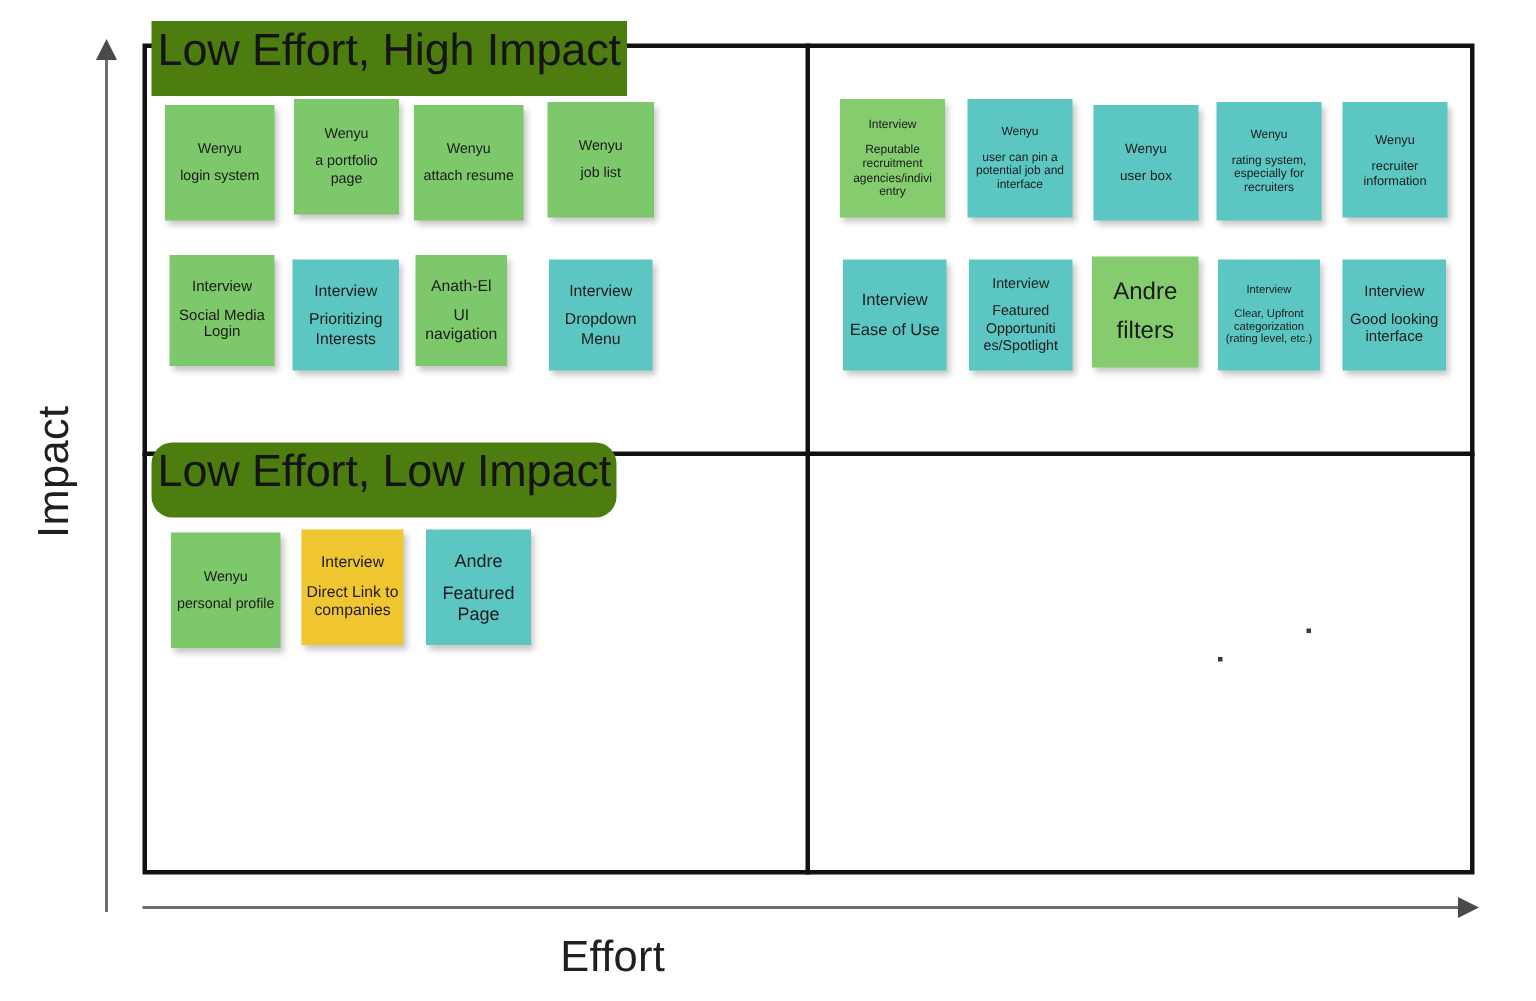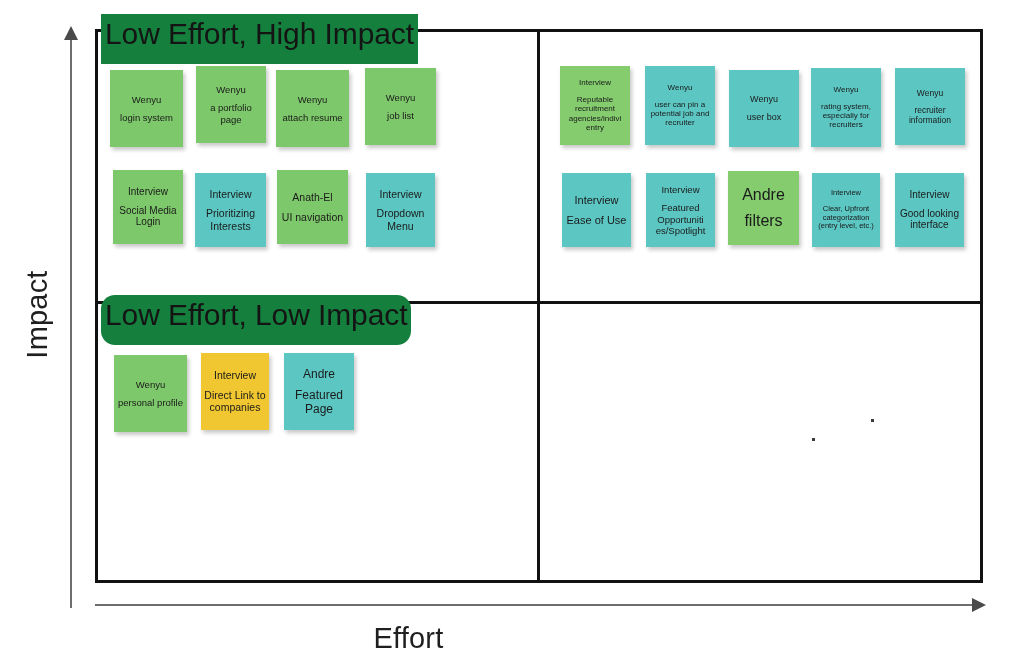--- a/index.html
+++ b/index.html
@@ -106,21 +106,21 @@
     height: 3px;
     background: #111111;
   }
 
   
   .quadrant-title {
     position: absolute;
     font-size: 30px;
     line-height: 1.0;
     color: #141414;
-    background: #15803d;
+    background: #4d7c0f;
     padding: 5px 4px 15px 4px;
     white-space: nowrap;
     letter-spacing: -0.1px;
   }
   #quadrant-title-lehi { left: 101px; top: 14px; }
   #quadrant-title-hehi { left: 545px; top: 14px; }
   #quadrant-title-lelo { left: 101px; top: 295px; border-radius: 14px; }
   #quadrant-title-helo { left: 545px; top: 295px; }
 
   
@@ -194,35 +194,35 @@
         <span class="note-body">job list</span>
       </div>
       <div class="note" style="left: 113px; top: 170px; width: 70px; height: 74px; background: rgb(125, 200, 106); font-size: 10px;">
         <span class="note-author">Interview</span>
         <span class="note-body">Social Media Login</span>
       </div>
       <div class="note" style="left: 195px; top: 173px; width: 71px; height: 74px; background: rgb(91, 198, 194); font-size: 10.5px;">
         <span class="note-author">Interview</span>
         <span class="note-body">Prioritizing Interests</span>
       </div>
-      <div class="note" style="left: 277px; top: 170px; width: 71px; height: 74px; background: rgb(125, 200, 106); font-size: 10.5px;">
+      <div class="note" style="left: 277px; top: 170px; width: 61px; height: 74px; background: rgb(125, 200, 106); font-size: 10.5px;">
         <span class="note-author">Anath-El</span>
         <span class="note-body">UI navigation</span>
       </div>
       <div class="note" style="left: 366px; top: 173px; width: 69px; height: 74px; background: rgb(91, 198, 194); font-size: 10.5px;">
         <span class="note-author">Interview</span>
         <span class="note-body">Dropdown Menu</span>
       </div>
       <div class="note" style="left: 560px; top: 66px; width: 70px; height: 79px; background: rgb(132, 204, 110); font-size: 8px;">
         <span class="note-author">Interview</span>
         <span class="note-body">Reputable recruitment agencies/indivi entry</span>
       </div>
       <div class="note" style="left: 645px; top: 66px; width: 70px; height: 79px; background: rgb(91, 198, 194); font-size: 8px;">
         <span class="note-author">Wenyu</span>
-        <span class="note-body">user can pin a potential job and recruiter</span>
+        <span class="note-body">user can pin a potential job and interface</span>
       </div>
       <div class="note" style="left: 729px; top: 70px; width: 70px; height: 77px; background: rgb(91, 198, 194); font-size: 9px;">
         <span class="note-author">Wenyu</span>
         <span class="note-body">user box</span>
       </div>
       <div class="note" style="left: 811px; top: 68px; width: 70px; height: 79px; background: rgb(91, 198, 194); font-size: 8px;">
         <span class="note-author">Wenyu</span>
         <span class="note-body">rating system, especially for recruiters</span>
       </div>
       <div class="note" style="left: 895px; top: 68px; width: 70px; height: 77px; background: rgb(91, 198, 194); font-size: 8.5px;">
@@ -236,21 +236,21 @@
       <div class="note" style="left: 646px; top: 173px; width: 69px; height: 74px; background: rgb(91, 198, 194); font-size: 9.5px;">
         <span class="note-author">Interview</span>
         <span class="note-body">Featured Opportuniti es/Spotlight</span>
       </div>
       <div class="note" style="left: 728px; top: 171px; width: 71px; height: 74px; background: rgb(132, 204, 110); font-size: 16px;">
         <span class="note-author">Andre</span>
         <span class="note-body">filters</span>
       </div>
       <div class="note" style="left: 812px; top: 173px; width: 68px; height: 74px; background: rgb(91, 198, 194); font-size: 7.5px;">
         <span class="note-author">Interview</span>
-        <span class="note-body">Clear, Upfront categorization (entry level, etc.)</span>
+        <span class="note-body">Clear, Upfront categorization (rating level, etc.)</span>
       </div>
       <div class="note" style="left: 895px; top: 173px; width: 69px; height: 74px; background: rgb(91, 198, 194); font-size: 10px;">
         <span class="note-author">Interview</span>
         <span class="note-body">Good looking interface</span>
       </div>
       <div class="note" style="left: 114px; top: 355px; width: 73px; height: 77px; background: rgb(125, 200, 106); font-size: 9.5px;">
         <span class="note-author">Wenyu</span>
         <span class="note-body">personal profile</span>
       </div>
       <div class="note" style="left: 201px; top: 353px; width: 68px; height: 77px; background: rgb(240, 198, 49); font-size: 10.5px;">

